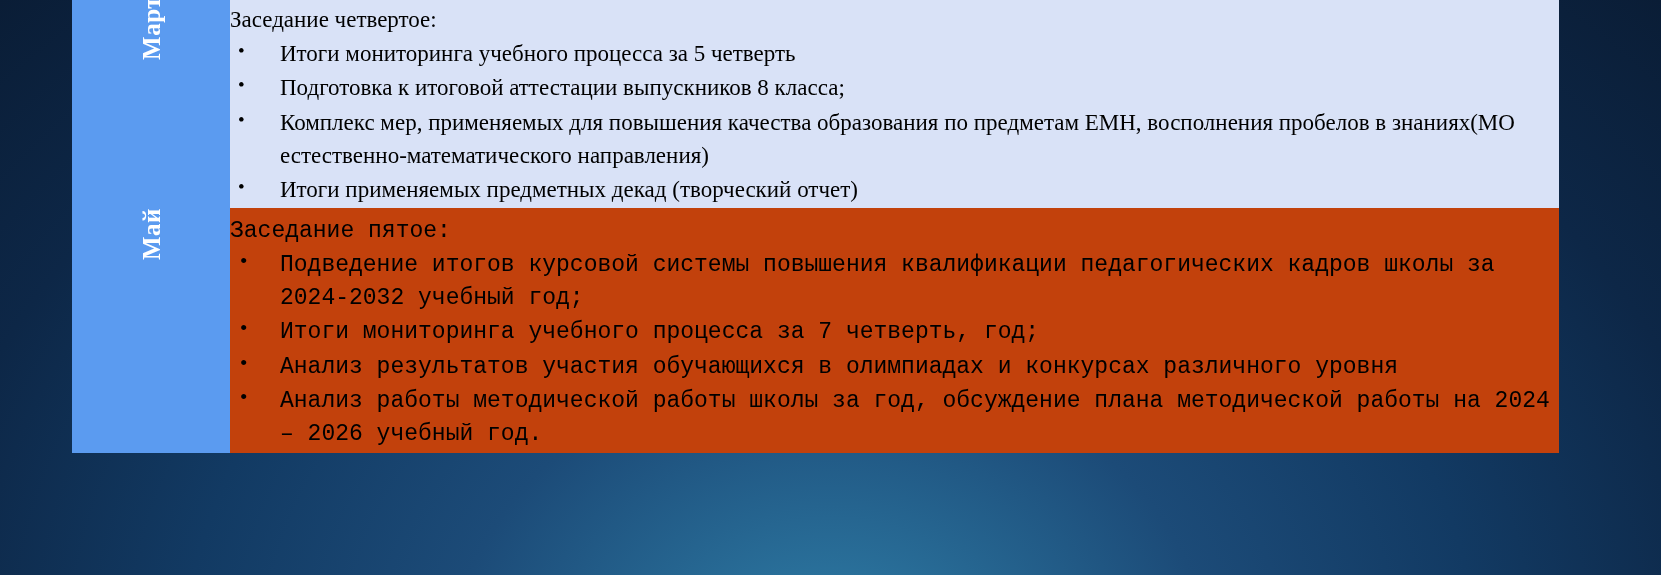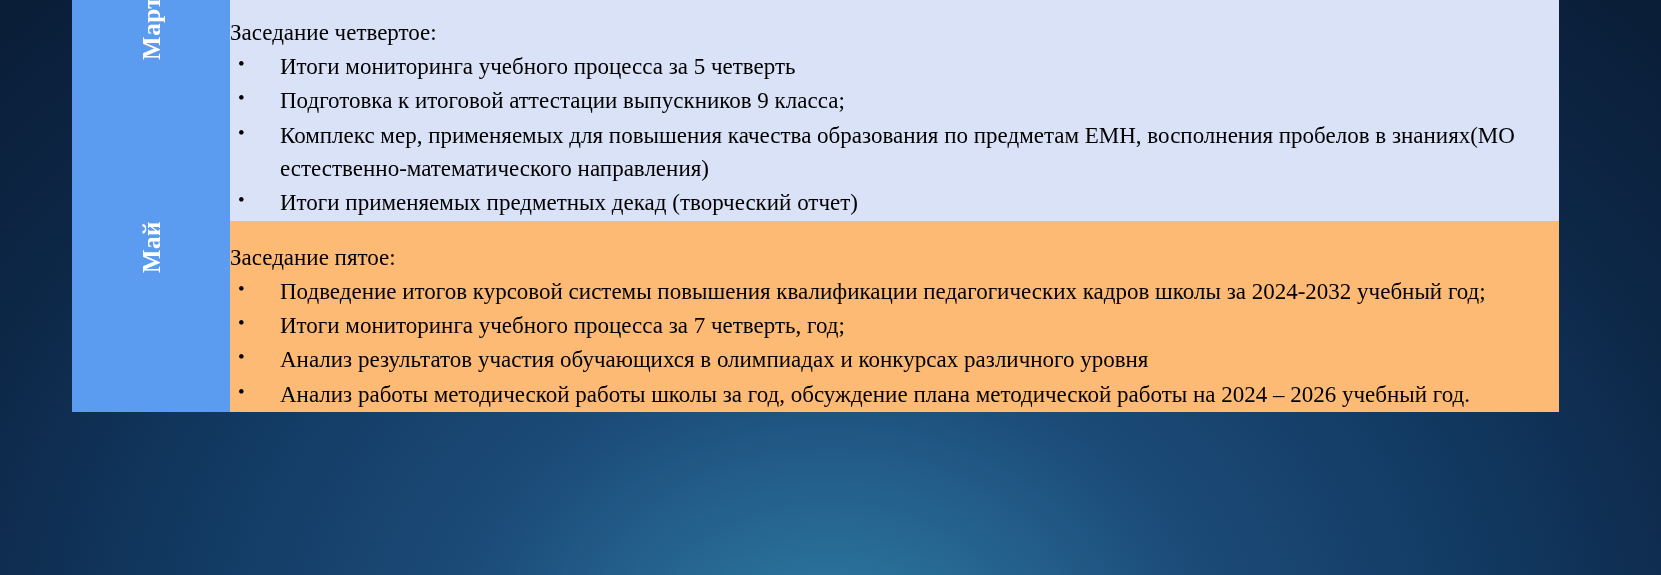--- a/index.html
+++ b/index.html
@@ -53,26 +53,27 @@
     font-size: 25px;
     letter-spacing: 0.5px;
     line-height: 1;
     white-space: nowrap;
   }
   td.content {
     background: #d9e2f7;
     padding: 6px 18px 14px 18px;
   }
   tr.row-alt td.content {
-    background: #fdba74;
+    background: #c2410c;
+    font-family: Liberation Mono, monospace;
   }
   .heading {
     font-size: 23px;
     color: #000000;
-    margin: 22px 0 2px 0;
+    margin: 9px 0 2px 0;
     line-height: 1.3;
   }
   ul.items {
     list-style: none;
     margin: 0;
     padding: 0;
   }
   ul.items li {
     position: relative;
     font-size: 23px;
@@ -102,21 +103,21 @@
           </td>
           <td class="content">
             <div class="heading">Заседание четвертое:</div>
             <ul class="items">
               <li>
                 <span class="bullet">•</span>
                 <span>Итоги мониторинга учебного процесса за 5 четверть</span>
               </li>
               <li>
                 <span class="bullet">•</span>
-                <span>Подготовка к итоговой аттестации выпускников 9 класса;</span>
+                <span>Подготовка к итоговой аттестации выпускников 8 класса;</span>
               </li>
               <li>
                 <span class="bullet">•</span>
                 <span>Комплекс мер, применяемых для повышения качества образования по предметам ЕМН, восполнения пробелов в знаниях(МО естественно-математического направления)</span>
               </li>
               <li>
                 <span class="bullet">•</span>
                 <span>Итоги применяемых предметных декад (творческий отчет)</span>
               </li>
             </ul>

